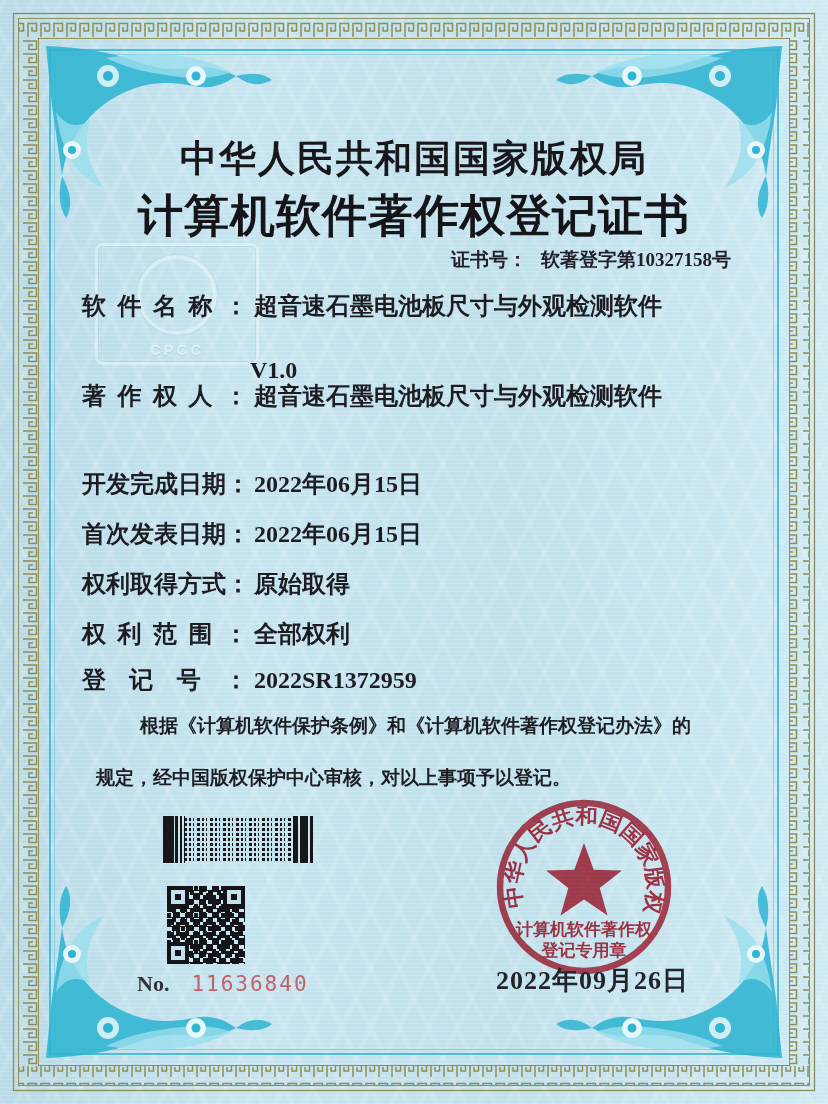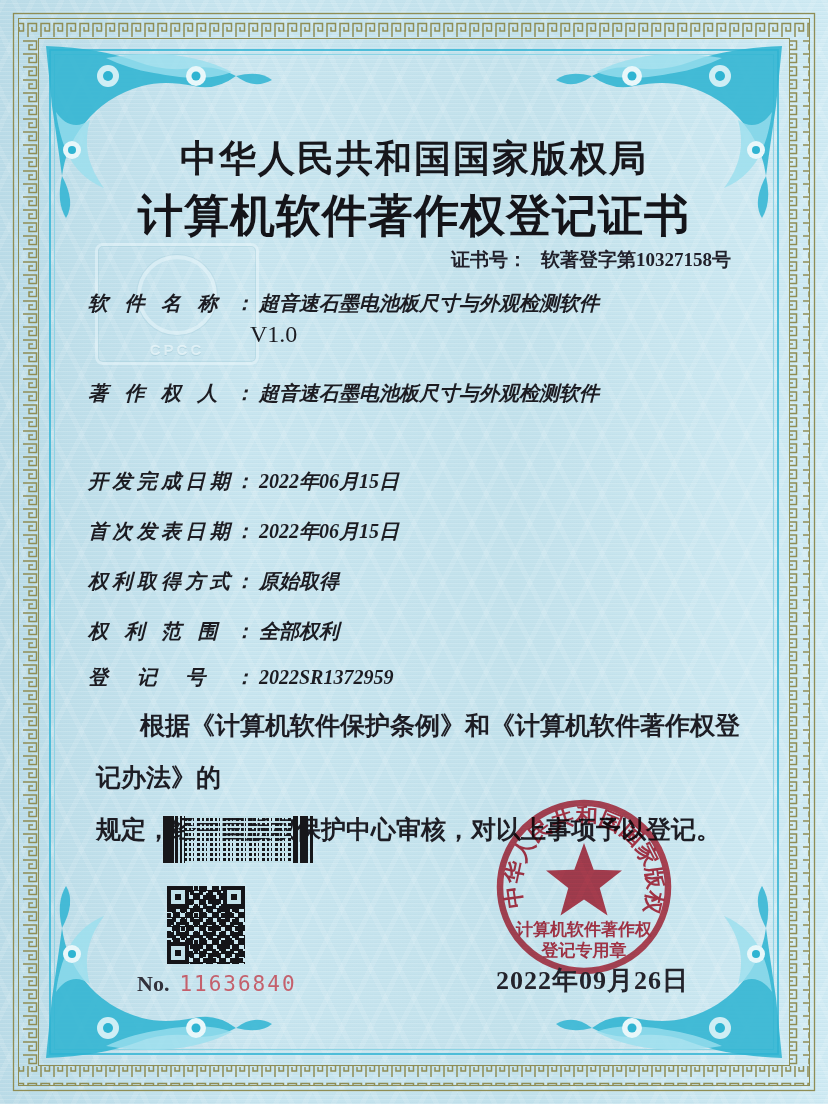--- a/index.html
+++ b/index.html
@@ -12,25 +12,25 @@
       repeating-linear-gradient(0deg, rgba(255,255,255,.14) 0 1px, rgba(170,208,222,.12) 1px 2px, rgba(255,255,255,0) 2px 4px),
       linear-gradient(90deg,#badbe7,#c8e5ef 30%,#c2e1eb 62%,#cfeaf3);
   }
   .frame{position:absolute;left:0;top:0;pointer-events:none;}
   .t1{position:absolute;left:0;top:134px;width:100%;margin:0;text-align:center;
       font-size:37px;font-weight:800;letter-spacing:2px;color:#17171c;}
   .t2{position:absolute;left:0;top:186px;width:100%;margin:0;text-align:center;
       font-size:45px;font-weight:800;letter-spacing:1px;color:#141419;}
   .certno{position:absolute;right:97px;top:247px;font-size:19px;font-weight:700;color:#20202a;}
   .certno .sp{display:inline-block;width:14px;}
-  .row{position:absolute;left:88px;font-size:20px;font-weight:700;color:#1c1c22;white-space:nowrap;font-style:italic;}
+  .row{position:absolute;left:82px;font-size:24px;font-weight:700;color:#1c1c22;white-space:nowrap;}
   .lab{display:inline-block;width:166px;text-align:justify;text-align-last:justify;}
   .val{display:inline-block;}
-  .ver{position:absolute;left:250px;font-size:24px;font-weight:400;color:#1c1c22;}
-  .stmt{position:absolute;left:96px;width:648px;font-size:25px;font-weight:700;
+  .ver{position:absolute;left:250px;font-size:24px;font-weight:700;color:#1c1c22;margin-top:36px;}
+  .stmt{position:absolute;left:96px;width:648px;font-size:19px;font-weight:700;
         color:#1d1d24;line-height:52px;}
   .stmt .l1{text-indent:44px;}
   .barcode{position:absolute;left:163px;top:816px;width:150px;height:47px;
     background-image:
       linear-gradient(90deg,#17171a 0 9px,rgba(0,0,0,0) 9px 12px,#17171a 12px 14px,rgba(0,0,0,0) 14px 17px,#17171a 17px 19px,rgba(0,0,0,0) 19px),
       linear-gradient(270deg,#17171a 0 3px,rgba(0,0,0,0) 3px 6px,#17171a 6px 13px,rgba(0,0,0,0) 13px 16px,#17171a 16px 18px,rgba(0,0,0,0) 18px),
       repeating-linear-gradient(0deg,#c2e1ea 0 2px,rgba(0,0,0,0) 2px 5px),
       repeating-linear-gradient(90deg,#17171a 0 2px,rgba(0,0,0,0) 2px 4px,#17171a 4px 5px,rgba(0,0,0,0) 5px 8px,#17171a 8px 11px,rgba(0,0,0,0) 11px 13px);
     background-repeat:no-repeat,no-repeat,no-repeat,no-repeat;
     background-size:22px 100%,22px 100%,106px 100%,100% 100%;
@@ -39,21 +39,21 @@
     background-image:
       repeating-conic-gradient(from 90deg,#141418 0% 25%,rgba(0,0,0,0) 25% 50%),
       repeating-conic-gradient(#141418 0% 25%,rgba(0,0,0,0) 25% 50%);
     background-size:9px 9px,13px 13px;}
   .qf{position:absolute;width:22px;height:22px;border:4px solid #141418;background:#c2e1ea;box-sizing:border-box;}
   .qf::after{content:"";position:absolute;left:4px;top:4px;width:6px;height:6px;background:#141418;}
   .qf.tl{left:0;top:0;} .qf.tr{right:0;top:0;} .qf.bl{left:0;bottom:0;}
   .serial{position:absolute;left:137px;top:971px;font-size:22px;white-space:nowrap;}
   .serial .no{color:#32323c;font-weight:700;}
   .serial .num{color:#c4606c;font-family:"DejaVu Sans Mono","Liberation Mono",monospace;
-               font-size:21px;letter-spacing:2px;margin-left:10px;}
+               font-size:21px;letter-spacing:2px;margin-left:22px;}
   .issuedate{position:absolute;left:496px;top:963px;font-size:26px;font-weight:800;
              color:#23232b;letter-spacing:1px;white-space:nowrap;}
   .seal{position:absolute;left:494px;top:797px;mix-blend-mode:multiply;opacity:.94;}
   .cpcc{position:absolute;left:95px;top:243px;width:158px;height:116px;
         border:3px solid rgba(235,248,252,.5);border-radius:8px;
         box-shadow:inset 0 0 0 1px rgba(150,195,210,.3);}
   .cpcc-ring{position:absolute;left:50%;top:42%;transform:translate(-50%,-50%);
         width:72px;height:72px;border-radius:50%;border:4px solid rgba(235,248,252,.5);
         box-shadow:0 0 0 1px rgba(150,195,210,.25);}
   .cpcc-label{position:absolute;bottom:4px;width:100%;text-align:center;

